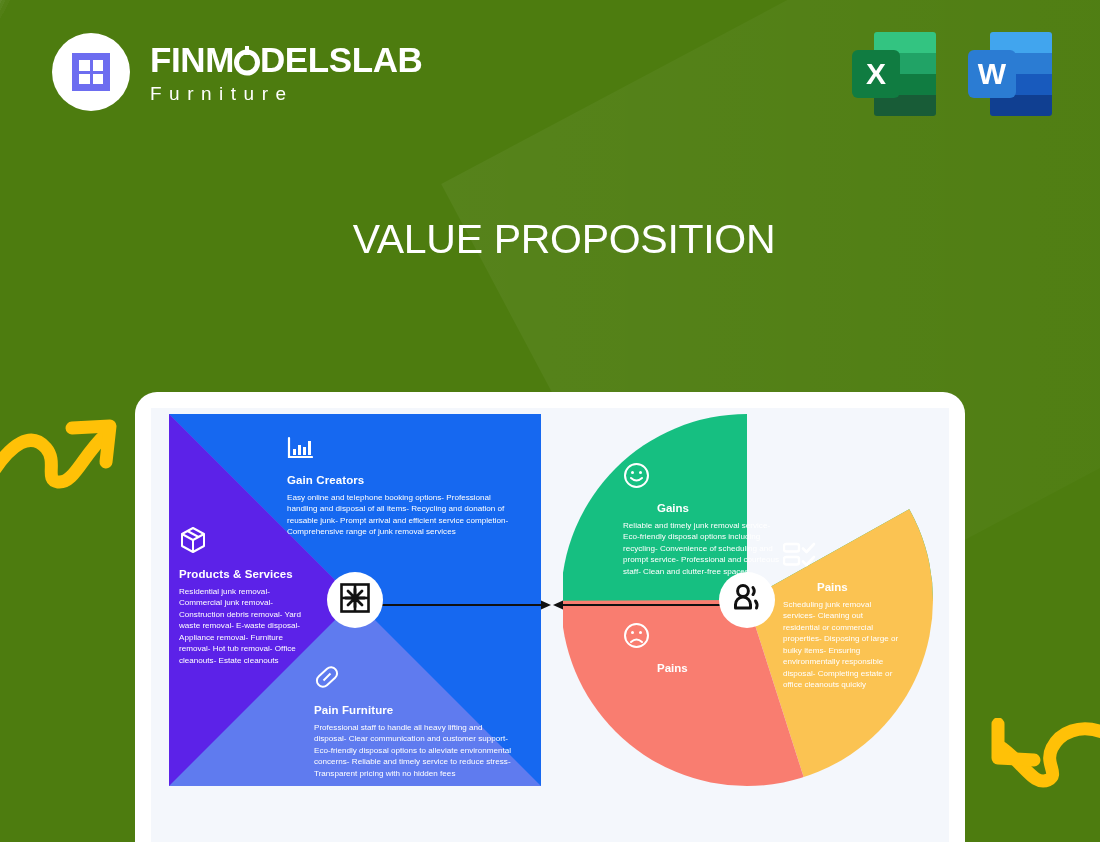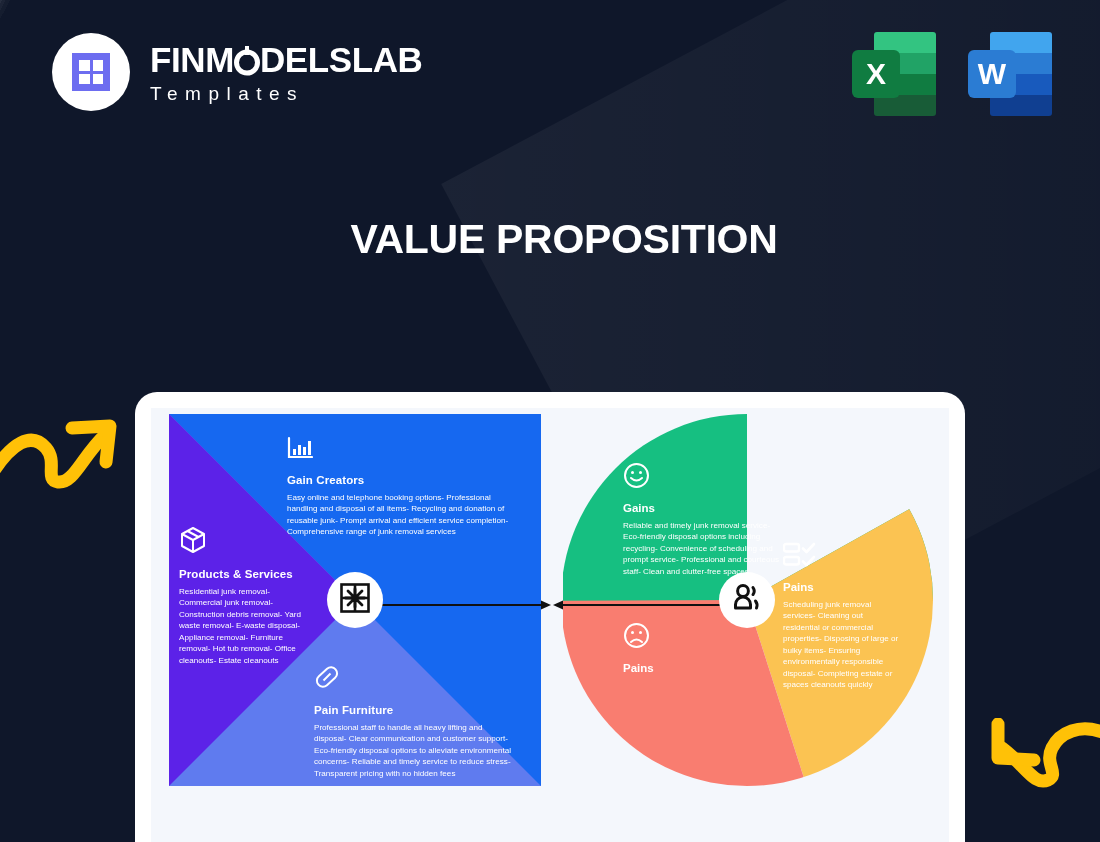--- a/index.html
+++ b/index.html
@@ -9,21 +9,21 @@
     width: 1100px;
     height: 842px;
     overflow: hidden;
     font-family: "Liberation Sans", sans-serif;
   }
 
   #page {
     position: relative;
     width: 1100px;
     height: 842px;
-    background: #0f172a;
+    background: #4d7c0f;
     overflow: hidden;
   }
 
   
   .bg-texture {
     position: absolute;
     inset: 0;
     pointer-events: none;
     background:
       linear-gradient(118deg, rgba(255,255,255,0.055) 0 2px, transparent 2px 26px),
@@ -135,21 +135,21 @@
     color: #ffffff;
   }
   .title-main {
     font-size: 44px;
     font-weight: 700;
     letter-spacing: -0.5px;
   }
   .title-sub {
     margin-top: 20px;
     font-size: 41px;
-    font-weight: 700;
+    font-weight: 400;
     letter-spacing: -0.3px;
     margin-left: 28px;
   }
 
   
   .arrow-deco { position: absolute; pointer-events: none; }
   .arrow-left  { left: -16px; top: 404px; }
   .arrow-right { right: -8px; bottom: 28px; }
 
   
@@ -246,20 +246,21 @@
     background: #f97d70;
     clip-path: polygon(50% 50%, 66% 100%, 0 100%, 0 50.2%);
   }
 
   .circ-seg { position: absolute; color: #ffffff; }
   .circ-seg .seg-icon { display: block; margin-bottom: 9px; }
   .circ-seg h3 {
     font-size: 11.5px;
     font-weight: 700;
     margin-bottom: 6px;
+    margin-left: 34px;
   }
   .circ-seg p {
     font-size: 8.1px;
     line-height: 1.42;
   }
   .seg-gains       { left: 62px;  top: 48px;  width: 162px; }
   .seg-pains-right { left: 222px; top: 128px; width: 116px; }
   .seg-pains-bot   { left: 62px;  top: 208px; width: 180px; }
 
   
@@ -307,21 +308,21 @@
           <i></i>
           <i></i>
           <i></i>
       </div>
     </div>
     <div class="brand-text">
       <div class="brand-name"><span>FINM</span><span class="o-ring"><svg width="26" height="31" viewBox="0 0 26 31" style="vertical-align:-4px" aria-hidden="true">
               <circle cx="13" cy="17.5" r="10.5" fill="none" stroke="#ffffff" stroke-width="5"></circle>
               <rect x="11" y="1" width="4" height="9" fill="#ffffff"></rect>
             </svg></span><span>DELSLAB</span></div>
-      <div class="brand-sub">Templates</div>
+      <div class="brand-sub">Furniture</div>
     </div>
   </div>
 
   <div class="office-icons">
     <div class="office-ico excel">
       <div class="sheet">
           <span></span>
           <span></span>
           <span></span>
           <span></span>
@@ -428,21 +429,21 @@
           <div class="circ-seg seg-pains-right">
             <span class="seg-icon">
               <svg width="34" height="26" viewBox="0 0 34 26" aria-hidden="true">
                 <rect x="1" y="2" width="15" height="7.5" rx="2" fill="none" stroke="#fff" stroke-width="2.4"></rect>
                 <rect x="1" y="15" width="15" height="7.5" rx="2" fill="none" stroke="#fff" stroke-width="2.4"></rect>
                 <path d="M20 6.5 L23.5 10 L31 2" fill="none" stroke="#fff" stroke-width="2.6" stroke-linecap="round" stroke-linejoin="round"></path>
                 <path d="M20 19.5 L23.5 23 L31 15" fill="none" stroke="#fff" stroke-width="2.6" stroke-linecap="round" stroke-linejoin="round"></path>
               </svg>
             </span>
             <h3>Pains</h3>
-            <p>Scheduling junk removal services- Cleaning out residential or commercial properties- Disposing of large or bulky items- Ensuring environmentally responsible disposal- Completing estate or spaces cleanouts quickly</p>
+            <p>Scheduling junk removal services- Cleaning out residential or commercial properties- Disposing of large or bulky items- Ensuring environmentally responsible disposal- Completing estate or office cleanouts quickly</p>
           </div>
 
           <div class="circ-seg seg-pains-bot">
             <span class="seg-icon">
               <svg width="27" height="27" viewBox="0 0 27 27" aria-hidden="true">
                 <circle cx="13.5" cy="13.5" r="11.5" fill="none" stroke="#fff" stroke-width="2"></circle>
                 <circle cx="9.5" cy="10.5" r="1.5" fill="#fff"></circle>
                 <circle cx="17.5" cy="10.5" r="1.5" fill="#fff"></circle>
                 <path d="M8 20 Q13.5 15 19 20" fill="none" stroke="#fff" stroke-width="2" stroke-linecap="round"></path>
               </svg>

